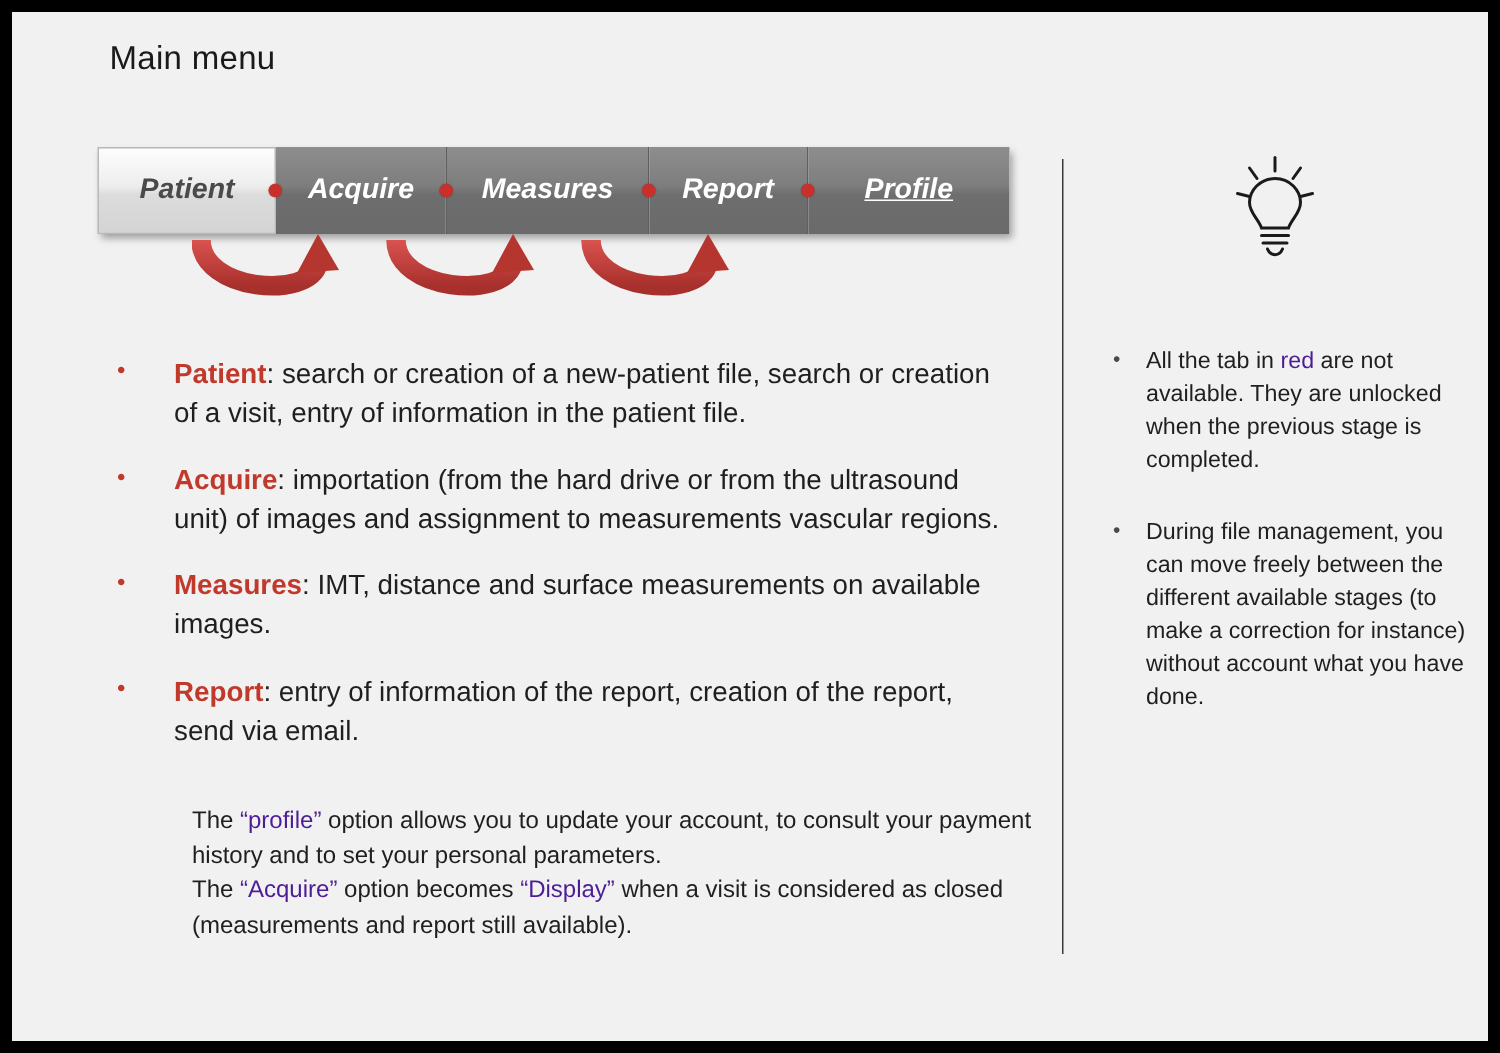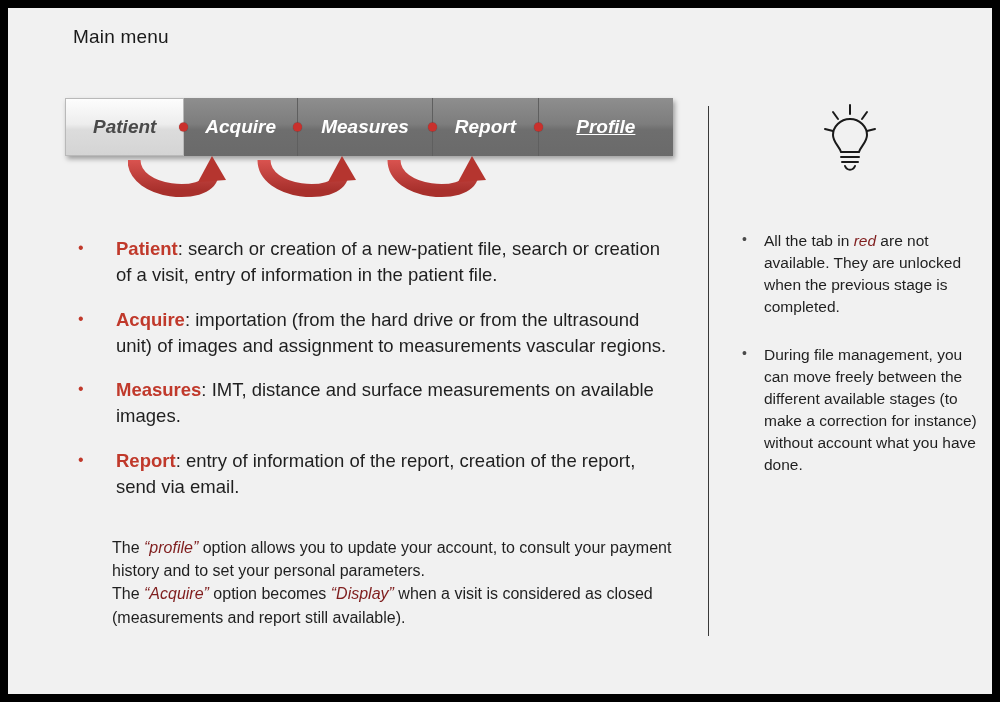--- a/index.html
+++ b/index.html
@@ -18,21 +18,21 @@
     left: 8px;
     top: 8px;
     width: 984px;
     height: 686px;
     background: #f1f1f1;
   }
   .title {
     position: absolute;
     left: 65px;
     top: 18px;
-    font-size: 19px;
+    font-size: 22px;
     color: #1a1a1a;
     font-weight: normal;
     letter-spacing: 0.2px;
   }
 
   
   .tabbar {
     position: absolute;
     left: 57px;
     top: 90px;
@@ -109,28 +109,28 @@
     color: #c0392b;
     font-size: 16px;
   }
   .kw {
     color: #c0392b;
     font-weight: bold;
   }
 
   .note {
     position: absolute;
-    left: 104px;
+    left: 120px;
     top: 528px;
     width: 560px;
     font-size: 16px;
     line-height: 1.45;
     color: #1f1f1f;
   }
-  .red { color: #7f1d1d; font-style: italic; }
+  .red { color: #4c1d95; }
 
   
   .divider {
     position: absolute;
     left: 700px;
     top: 98px;
     width: 1px;
     height: 530px;
     background: #3a3a3a;
   }

